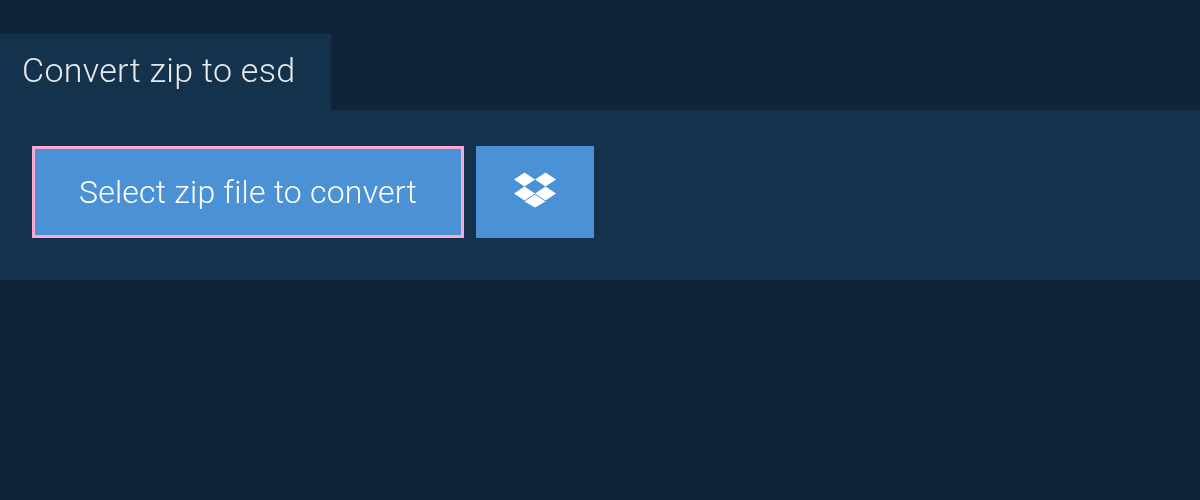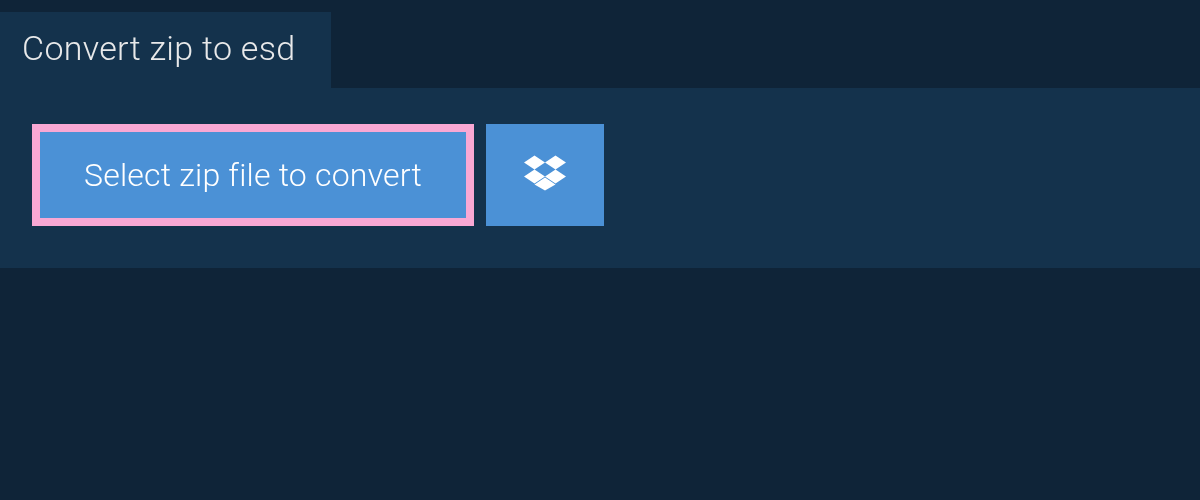--- a/index.html
+++ b/index.html
@@ -9,21 +9,21 @@
     }
     body {
       width: 1200px;
       height: 500px;
       background: #0f2438;
       font-family: -apple-system, BlinkMacSystemFont, "Segoe UI", Roboto, Helvetica, Arial, sans-serif;
       font-weight: 300;
       overflow: hidden;
     }
     .tab-container {
-      padding-top: 12px;
+      padding-top: 34px;
       border-radius: 13px;
     }
     .tab {
       display: inline-block;
       background: #14324c;
       color: #e8e9ea;
       font-size: 34px;
       font-weight: 300;
       padding: 16px 36px 20px 22px;
       letter-spacing: 0.3px;
@@ -32,21 +32,21 @@
       background: #14324c;
       padding: 36px 32px 42px 32px;
     }
     .button-row {
       display: flex;
       gap: 12px;
       align-items: stretch;
     }
     .select-button {
       background: #4b91d6;
-      border: 8px solid #f9a8d4;
+      border: 3px solid #f9a8d4;
       color: #ffffff;
       font-size: 32px;
       font-weight: 300;
       padding: 24px 44px;
       cursor: pointer;
       letter-spacing: 0.2px;
       display: flex;
       align-items: center;
       justify-content: center;
     }

